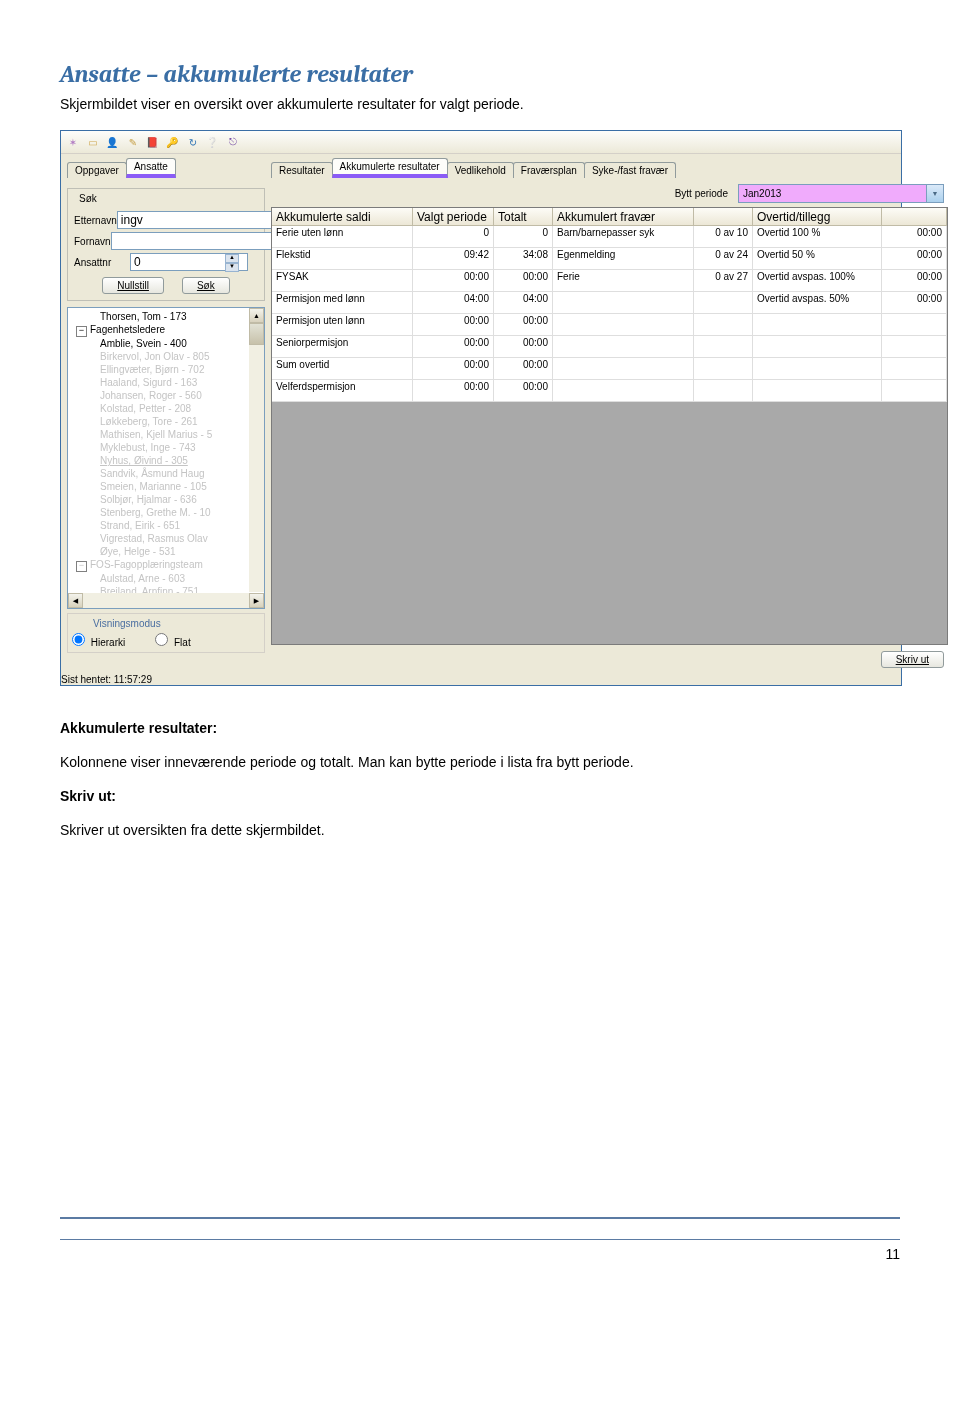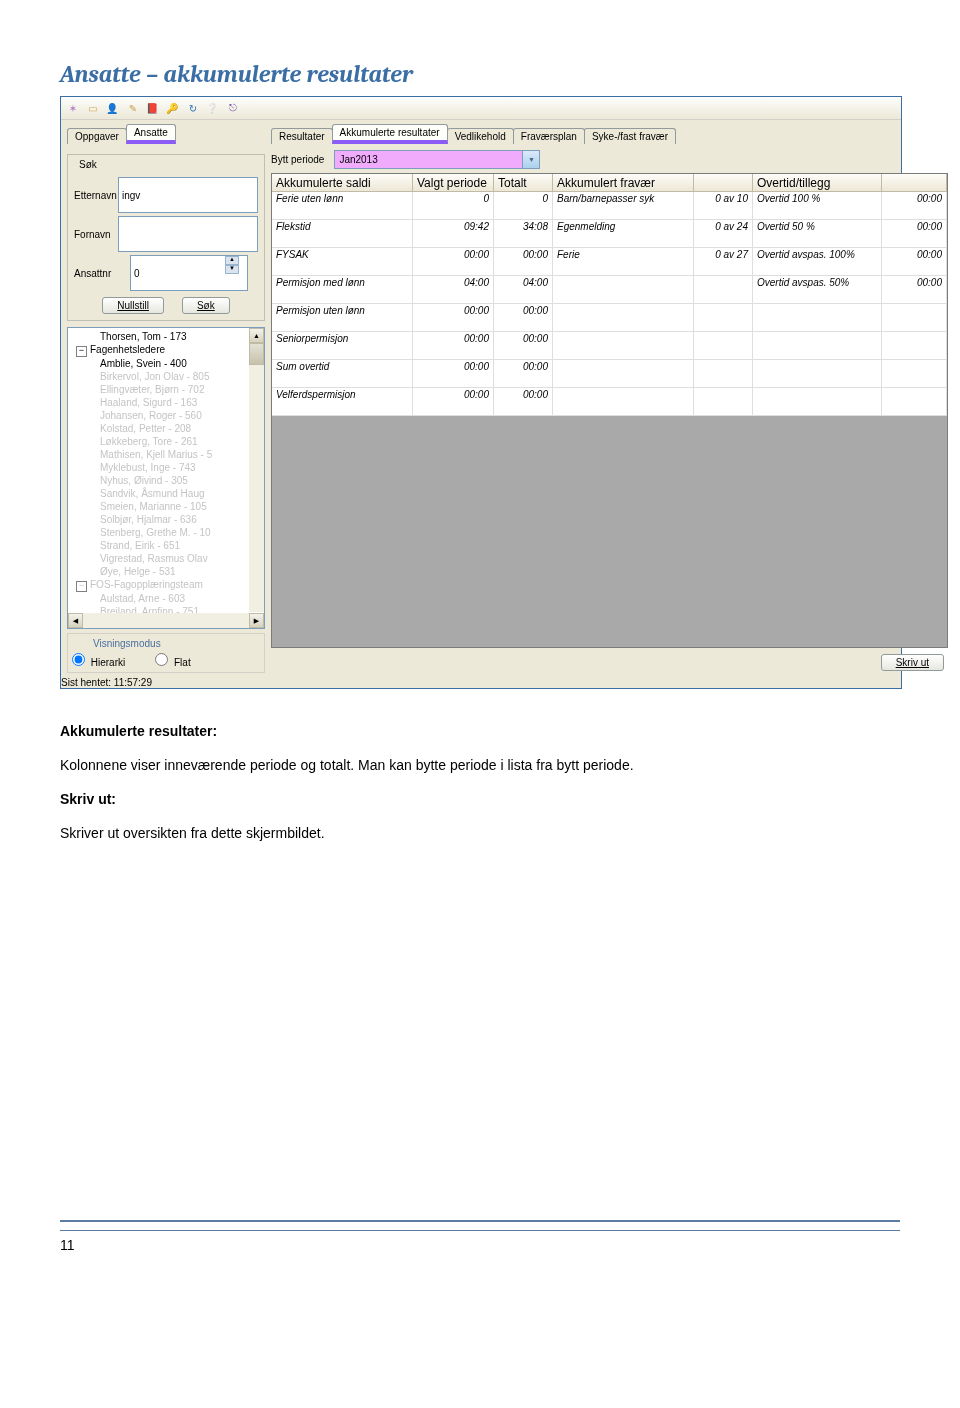--- a/index.html
+++ b/index.html
@@ -89,22 +89,22 @@
     background:#ece9d8;
     display:inline-block;
     padding:0 3px;
   }
   .frow { display:flex; align-items:center; margin:3px 0; }
   .frow label { width:56px; }
   .tinput {
     border:1px solid #7b9ebd;
     background:#fff;
     height:16px;
-    padding:9px 3px;
-    font-size:10px;
+    padding:0 3px;
+    font-size:12px;
     flex:1;
   }
   .spin { width:110px; position:relative; }
   .spin .arrows { position:absolute; right:1px; top:1px; width:14px; display:flex; flex-direction:column; }
   .spin .arrows span { height:7px; background:#dbe4ee; border:1px solid #98b4d1; font-size:6px; line-height:5px; text-align:center; }
   .btnrow { display:flex; gap:18px; margin-top:6px; justify-content:center;}
   .wbtn {
     border:1px solid #919b9c;
     background:linear-gradient(#fff,#e7e7df);
     padding:2px 14px;
@@ -136,20 +136,21 @@
   input[type=radio]{ margin:0 3px 0 0;}
 
   .right-pane {
     flex:1;
     padding:4px 6px 4px 2px;
     display:flex;
     flex-direction:column;
   }
   .period-row {
     display:flex;
+    justify-content:flex-end;
     align-items:center;
     margin:6px 4px 4px 0;
   }
   .period-row label{ margin-right:10px;}
   .combo {
     border:1px solid #7b9ebd;
     background:#f0abfc;
     height:17px;
     width:200px;
     display:flex;
@@ -175,21 +176,21 @@
   .gridhdr .col {
     border-right:1px solid #c0bba6;
     border-bottom:1px solid #c0bba6;
     padding:2px 4px;
     background:linear-gradient(#fdfcf7,#ece7d6);
     font-size:12px;
     overflow:hidden;
     white-space:nowrap;
   }
   .gridrows { background:#ece9d8;}
-  .gridrow { display:flex; height:28px;font-style:italic; }
+  .gridrow { display:flex; height:22px; }
   .gridrow .cell {
     border-right:1px solid #dedede;
     border-bottom:1px solid #dedede;
     padding:1px 4px;
     background:#fff;
     font-size:10px;
     white-space:nowrap;
     overflow:hidden;
   }
   .w1{width:132px;} .w2{width:72px;} .w2b{width:50px;} .w3{width:132px;} .w4{width:50px;} .w5{width:120px;} .w6{width:56px;}
@@ -199,39 +200,40 @@
     display:flex; justify-content:flex-end; padding:6px 4px 2px 0;
   }
   .skrivut-btn handled below */
   .statusbar {
     height:20px; background:#ece9d8; border-top:1px solid #fff; padding-left:6px; display:flex; align-items:center; font-size:10px;
   }
   .gray-area{ flex:1; background:#a9a9a9;}
 
   .page-footer {
     margin-top:380px;
-    text-align:left;
+    text-align:right;
     font-size:14px;
     border-top:1px solid #5b7ba3;
-    padding-top:8px;
+    padding-top:20px;
     position:relative;
   }
   .page-footer:before{
     content:"";
     position:absolute;
     left:0; right:0; top:-2px;
     border-top:2px solid #5b7ba3;
   }
   .hr2 { border-top:1px solid #5b7ba3; margin:0 0 6px 0;}
 </style>
 </head>
 <body>
 
 <div class="page">
   <h2 class="heading">Ansatte – akkumulerte resultater</h2>
+  <p class="body-text">Skjermbildet viser en oversikt over akkumulerte resultater for valgt periode.</p>
 
   <div class="shot">
     <div class="shot-inner">
       <div class="toolbar-top">
         <span class="tico" style="color:#b17cc3">✶</span>
         <span class="tico" style="color:#cfa851">▭</span>
         <span class="tico" style="color:#d9a54e">👤</span>
         <span class="tico" style="color:#c7a24c">✎</span>
         <span class="tico" style="color:#7e5a2f">📕</span>
         <span class="tico" style="color:#c9a63f">🔑</span>
@@ -281,21 +283,21 @@
               <div class="tree-line">Amblie, Svein - 400</div>
               <div id="tree-items">
                   <div class="tree-sub" style="padding-left: 30px;">Birkervol, Jon Olav - 805</div>
                   <div class="tree-sub" style="padding-left: 30px;">Ellingvæter, Bjørn - 702</div>
                   <div class="tree-sub" style="padding-left: 30px;">Haaland, Sigurd - 163</div>
                   <div class="tree-sub" style="padding-left: 30px;">Johansen, Roger - 560</div>
                   <div class="tree-sub" style="padding-left: 30px;">Kolstad, Petter - 208</div>
                   <div class="tree-sub" style="padding-left: 30px;">Løkkeberg, Tore - 261</div>
                   <div class="tree-sub" style="padding-left: 30px;">Mathisen, Kjell Marius - 5</div>
                   <div class="tree-sub" style="padding-left: 30px;">Myklebust, Inge - 743</div>
-                  <div class="tree-sub" style="padding-left: 30px;">Nyhus, Øivind - 305</div>
+                  <div class="tree-sub" style="padding-left: 30px; text-decoration: underline;">Nyhus, Øivind - 305</div>
                   <div class="tree-sub" style="padding-left: 30px;">Sandvik, Åsmund Haug</div>
                   <div class="tree-sub" style="padding-left: 30px;">Smeien, Marianne - 105</div>
                   <div class="tree-sub" style="padding-left: 30px;">Solbjør, Hjalmar - 636</div>
                   <div class="tree-sub" style="padding-left: 30px;">Stenberg, Grethe M. - 10</div>
                   <div class="tree-sub" style="padding-left: 30px;">Strand, Eirik - 651</div>
                   <div class="tree-sub" style="padding-left: 30px;">Vigrestad, Rasmus Olav</div>
                   <div class="tree-sub" style="padding-left: 30px;">Øye, Helge - 531</div>
                 </div>
               <div class="tree-group" style="padding-left:6px;color:#c4c4c4"><span class="treeexp">−</span><span>FOS-Fagopplæringsteam</span></div>
               <div id="tree-fos">

